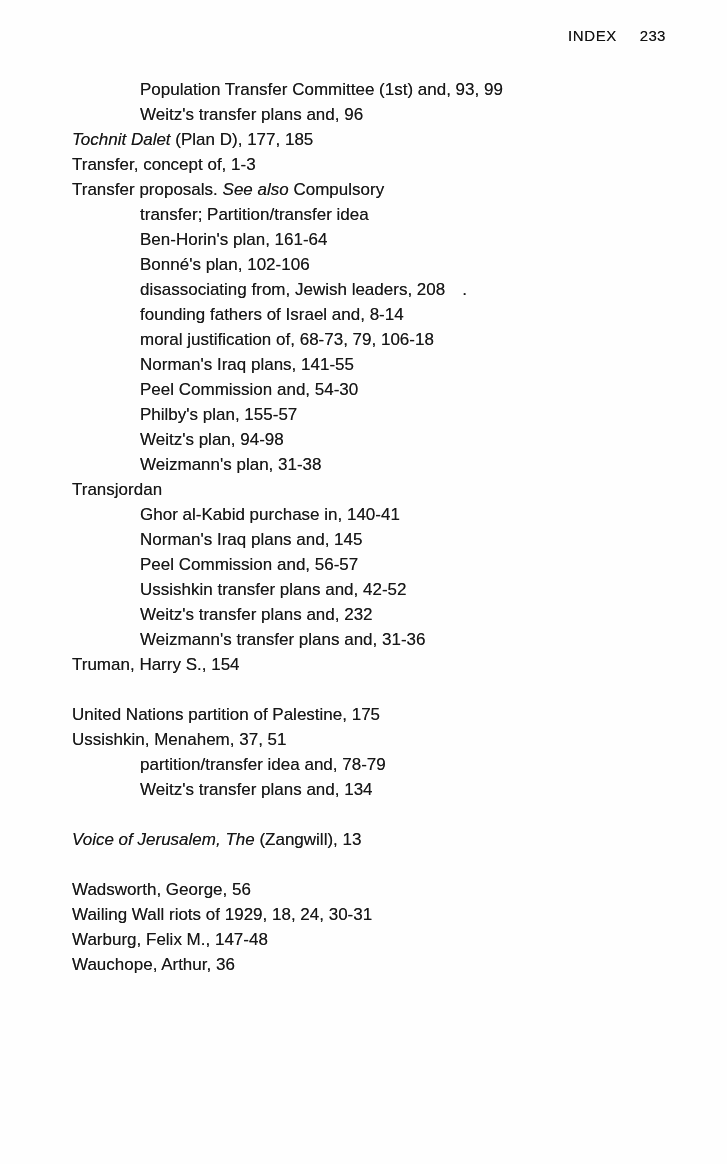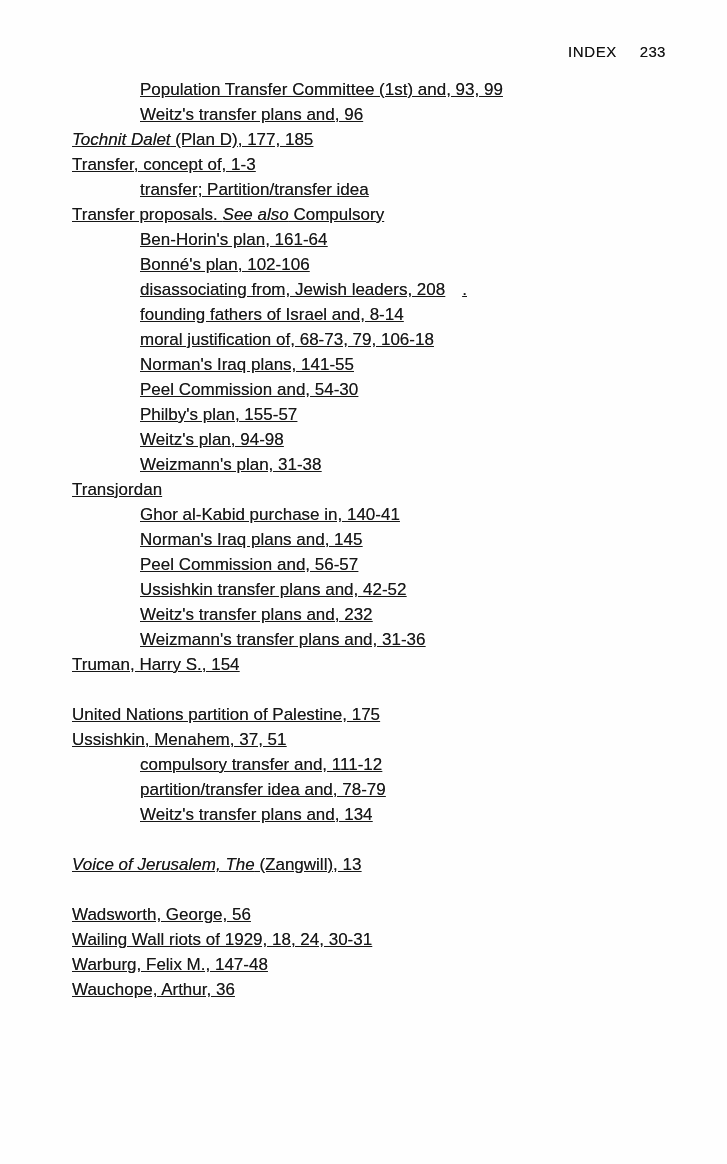--- a/index.html
+++ b/index.html
@@ -19,39 +19,37 @@
   .running-header {
     position: absolute;
     top: 27px;
     left: 568px;
     display: flex;
     align-items: baseline;
     font-size: 15px;
     letter-spacing: 0.6px;
     color: #121212;
     text-shadow: 0 0 0.6px rgba(20,20,20,0.65);
-    margin-top: 16px;
   }
   .running-header .page-num {
     margin-left: 23px;
     letter-spacing: 0.2px;
   }
   .index-body {
     position: absolute;
     top: 77px;
     left: 0;
     right: 0;
     font-size: 17px;
     text-shadow: 0 0 0.6px rgba(20,20,20,0.65);
   }
   .index-line {
     height: 25px;
     line-height: 25px;
     white-space: nowrap;
-    text-decoration: underline;
   }
   .index-spacer {
     height: 25px;
   }
   .indent-0 { padding-left: 72px; }
   .indent-1 { padding-left: 140px; }
   .italic { font-style: italic; }
   .artifact-dot { margin-left: 17px; }
 </style>
 </head>
@@ -61,22 +59,22 @@
   <div class="running-header">
     <span>INDEX</span>
     <span class="page-num">233</span>
   </div>
 
   <div class="index-body">
       <div class="index-line indent-1"><span>Population Transfer Committee (1st) and, 93, 99</span></div>
       <div class="index-line indent-1"><span>Weitz's transfer plans and, 96</span></div>
       <div class="index-line indent-0"><span class="italic">Tochnit Dalet</span><span> (Plan D), 177, 185</span></div>
       <div class="index-line indent-0"><span>Transfer, concept of, 1-3</span></div>
+      <div class="index-line indent-0"><span>Transfer proposals. </span><span class="italic">See also</span><span> Compulsory</span></div>
       <div class="index-line indent-1"><span>transfer; Partition/transfer idea</span></div>
-      <div class="index-line indent-0"><span>Transfer proposals. </span><span class="italic">See also</span><span> Compulsory</span></div>
       <div class="index-line indent-1"><span>Ben-Horin's plan, 161-64</span></div>
       <div class="index-line indent-1"><span>Bonné's plan, 102-106</span></div>
       <div class="index-line indent-1"><span>disassociating from, Jewish leaders, 208</span><span class="artifact-dot">.</span></div>
       <div class="index-line indent-1"><span>founding fathers of Israel and, 8-14</span></div>
       <div class="index-line indent-1"><span>moral justification of, 68-73, 79, 106-18</span></div>
       <div class="index-line indent-1"><span>Norman's Iraq plans, 141-55</span></div>
       <div class="index-line indent-1"><span>Peel Commission and, 54-30</span></div>
       <div class="index-line indent-1"><span>Philby's plan, 155-57</span></div>
       <div class="index-line indent-1"><span>Weitz's plan, 94-98</span></div>
       <div class="index-line indent-1"><span>Weizmann's plan, 31-38</span></div>
@@ -84,21 +82,20 @@
       <div class="index-line indent-1"><span>Ghor al-Kabid purchase in, 140-41</span></div>
       <div class="index-line indent-1"><span>Norman's Iraq plans and, 145</span></div>
       <div class="index-line indent-1"><span>Peel Commission and, 56-57</span></div>
       <div class="index-line indent-1"><span>Ussishkin transfer plans and, 42-52</span></div>
       <div class="index-line indent-1"><span>Weitz's transfer plans and, 232</span></div>
       <div class="index-line indent-1"><span>Weizmann's transfer plans and, 31-36</span></div>
       <div class="index-line indent-0"><span>Truman, Harry S., 154</span></div>
       <div class="index-spacer"></div>
       <div class="index-line indent-0"><span>United Nations partition of Palestine, 175</span></div>
       <div class="index-line indent-0"><span>Ussishkin, Menahem, 37, 51</span></div>
-      <div class="index-line indent-1"><span>compulsory transfer and, 111-12</span></div>
       <div class="index-line indent-1"><span>partition/transfer idea and, 78-79</span></div>
       <div class="index-line indent-1"><span>Weitz's transfer plans and, 134</span></div>
       <div class="index-spacer"></div>
       <div class="index-line indent-0"><span class="italic">Voice of Jerusalem, The</span><span> (Zangwill), 13</span></div>
       <div class="index-spacer"></div>
       <div class="index-line indent-0"><span>Wadsworth, George, 56</span></div>
       <div class="index-line indent-0"><span>Wailing Wall riots of 1929, 18, 24, 30-31</span></div>
       <div class="index-line indent-0"><span>Warburg, Felix M., 147-48</span></div>
       <div class="index-line indent-0"><span>Wauchope, Arthur, 36</span></div>
     </div>

